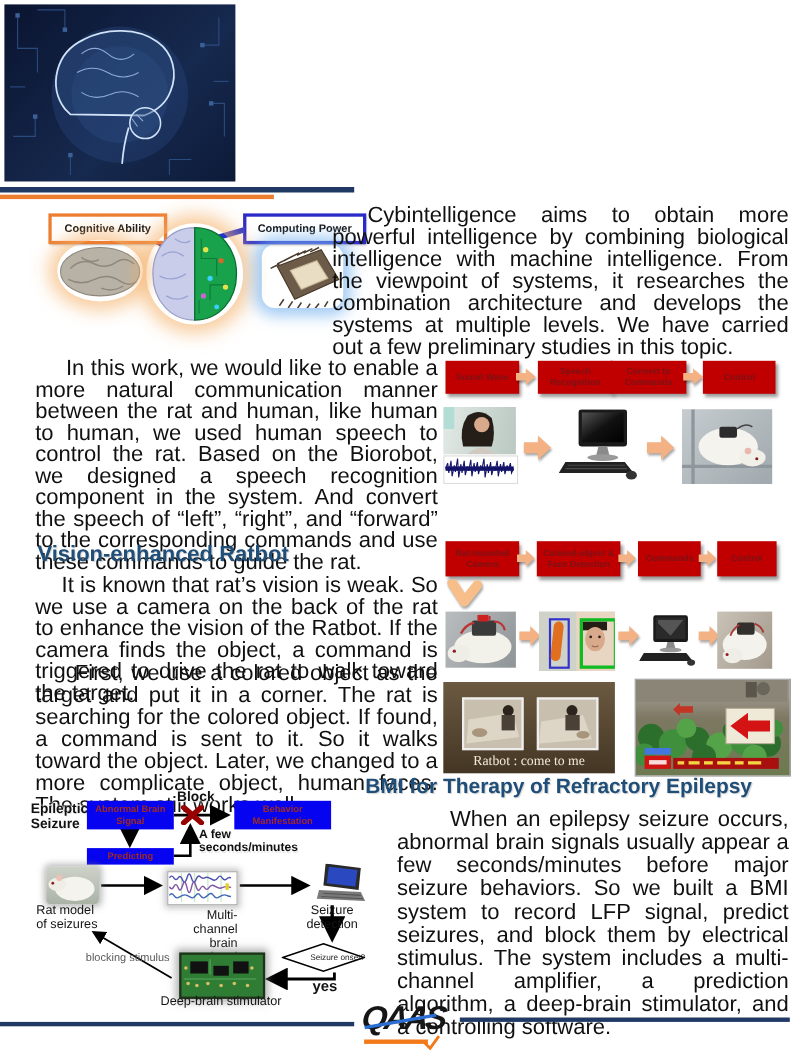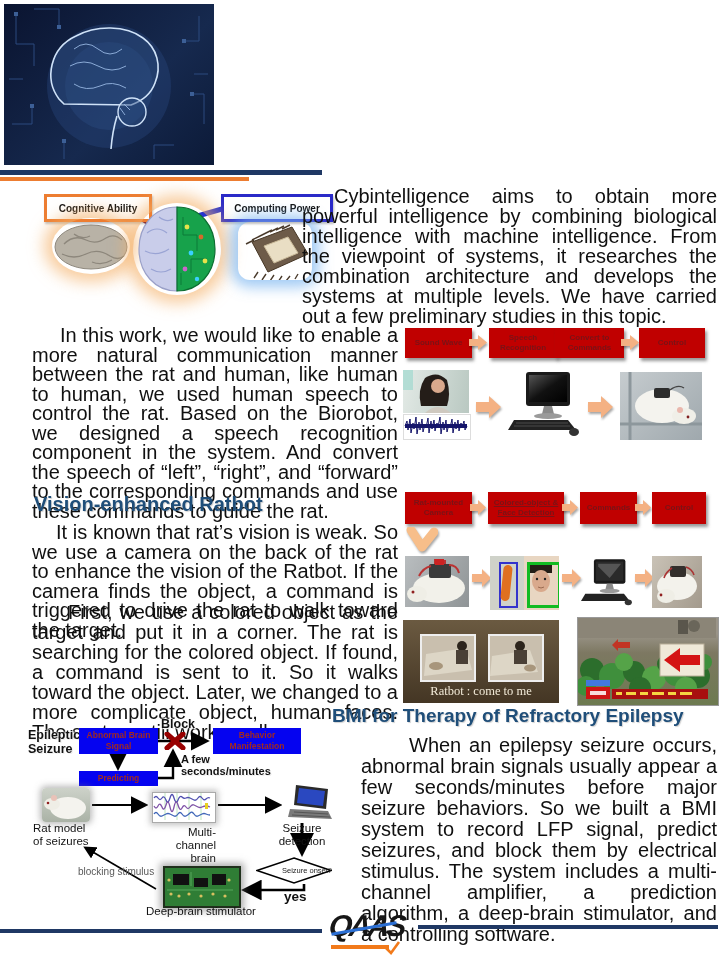--- a/index.html
+++ b/index.html
@@ -209,21 +209,21 @@
   </div>
 
   <div class="abs shead" style="left:34px;top:493px;">Vision-enhanced Ratbot</div>
   <div class="abs jtext" style="left:32px;top:523px;width:366px;line-height:19.5px;text-indent:1.2em;">It is known that rat’s vision is weak. So we use a camera on the back of the rat to enhance the vision of the Ratbot. If the camera finds the object, a command is triggered to drive the rat to walk toward the target.</div>
   <div class="abs jtext" style="left:32px;top:602px;width:366px;line-height:20px;text-indent:1.8em;">First, we use a colored object as the target and put it in a corner. The rat is searching for the colored object. If found, a command is sent to it. So it walks toward the object. Later, we changed to a more complicate object, human faces. The system still works well.</div>
 
   <div class="abs rbox" style="left:405px;top:492px;width:63px;height:30px;">Rat-mounted Camera</div>
   <svg class="abs oarrow" style="left:470px;top:499px;" width="17" height="17">
       <polygon points="0,5 8,5 8,1 16,8.5 8,16 8,12 0,12" fill="#f4b183"></polygon>
     </svg>
-  <div class="abs rbox" style="left:488px;top:492px;width:72px;height:30px;text-decoration:underline;">Colored-object &amp; Face Detection</div>
+  <div class="abs rbox" style="left:488px;top:492px;width:72px;height:30px;">Colored-object &amp; Face Detection</div>
   <svg class="abs oarrow" style="left:562px;top:499px;" width="17" height="17">
       <polygon points="0,5 8,5 8,1 16,8.5 8,16 8,12 0,12" fill="#f4b183"></polygon>
     </svg>
   <div class="abs rbox" style="left:580px;top:492px;width:53px;height:30px;">Commands</div>
   <svg class="abs oarrow" style="left:635px;top:499px;" width="17" height="17">
       <polygon points="0,5 8,5 8,1 16,8.5 8,16 8,12 0,12" fill="#f4b183"></polygon>
     </svg>
   <div class="abs rbox" style="left:652px;top:492px;width:50px;height:30px;">Control</div>
 
   <svg class="abs oarrow" style="left:406px;top:527px;" width="32" height="28">

